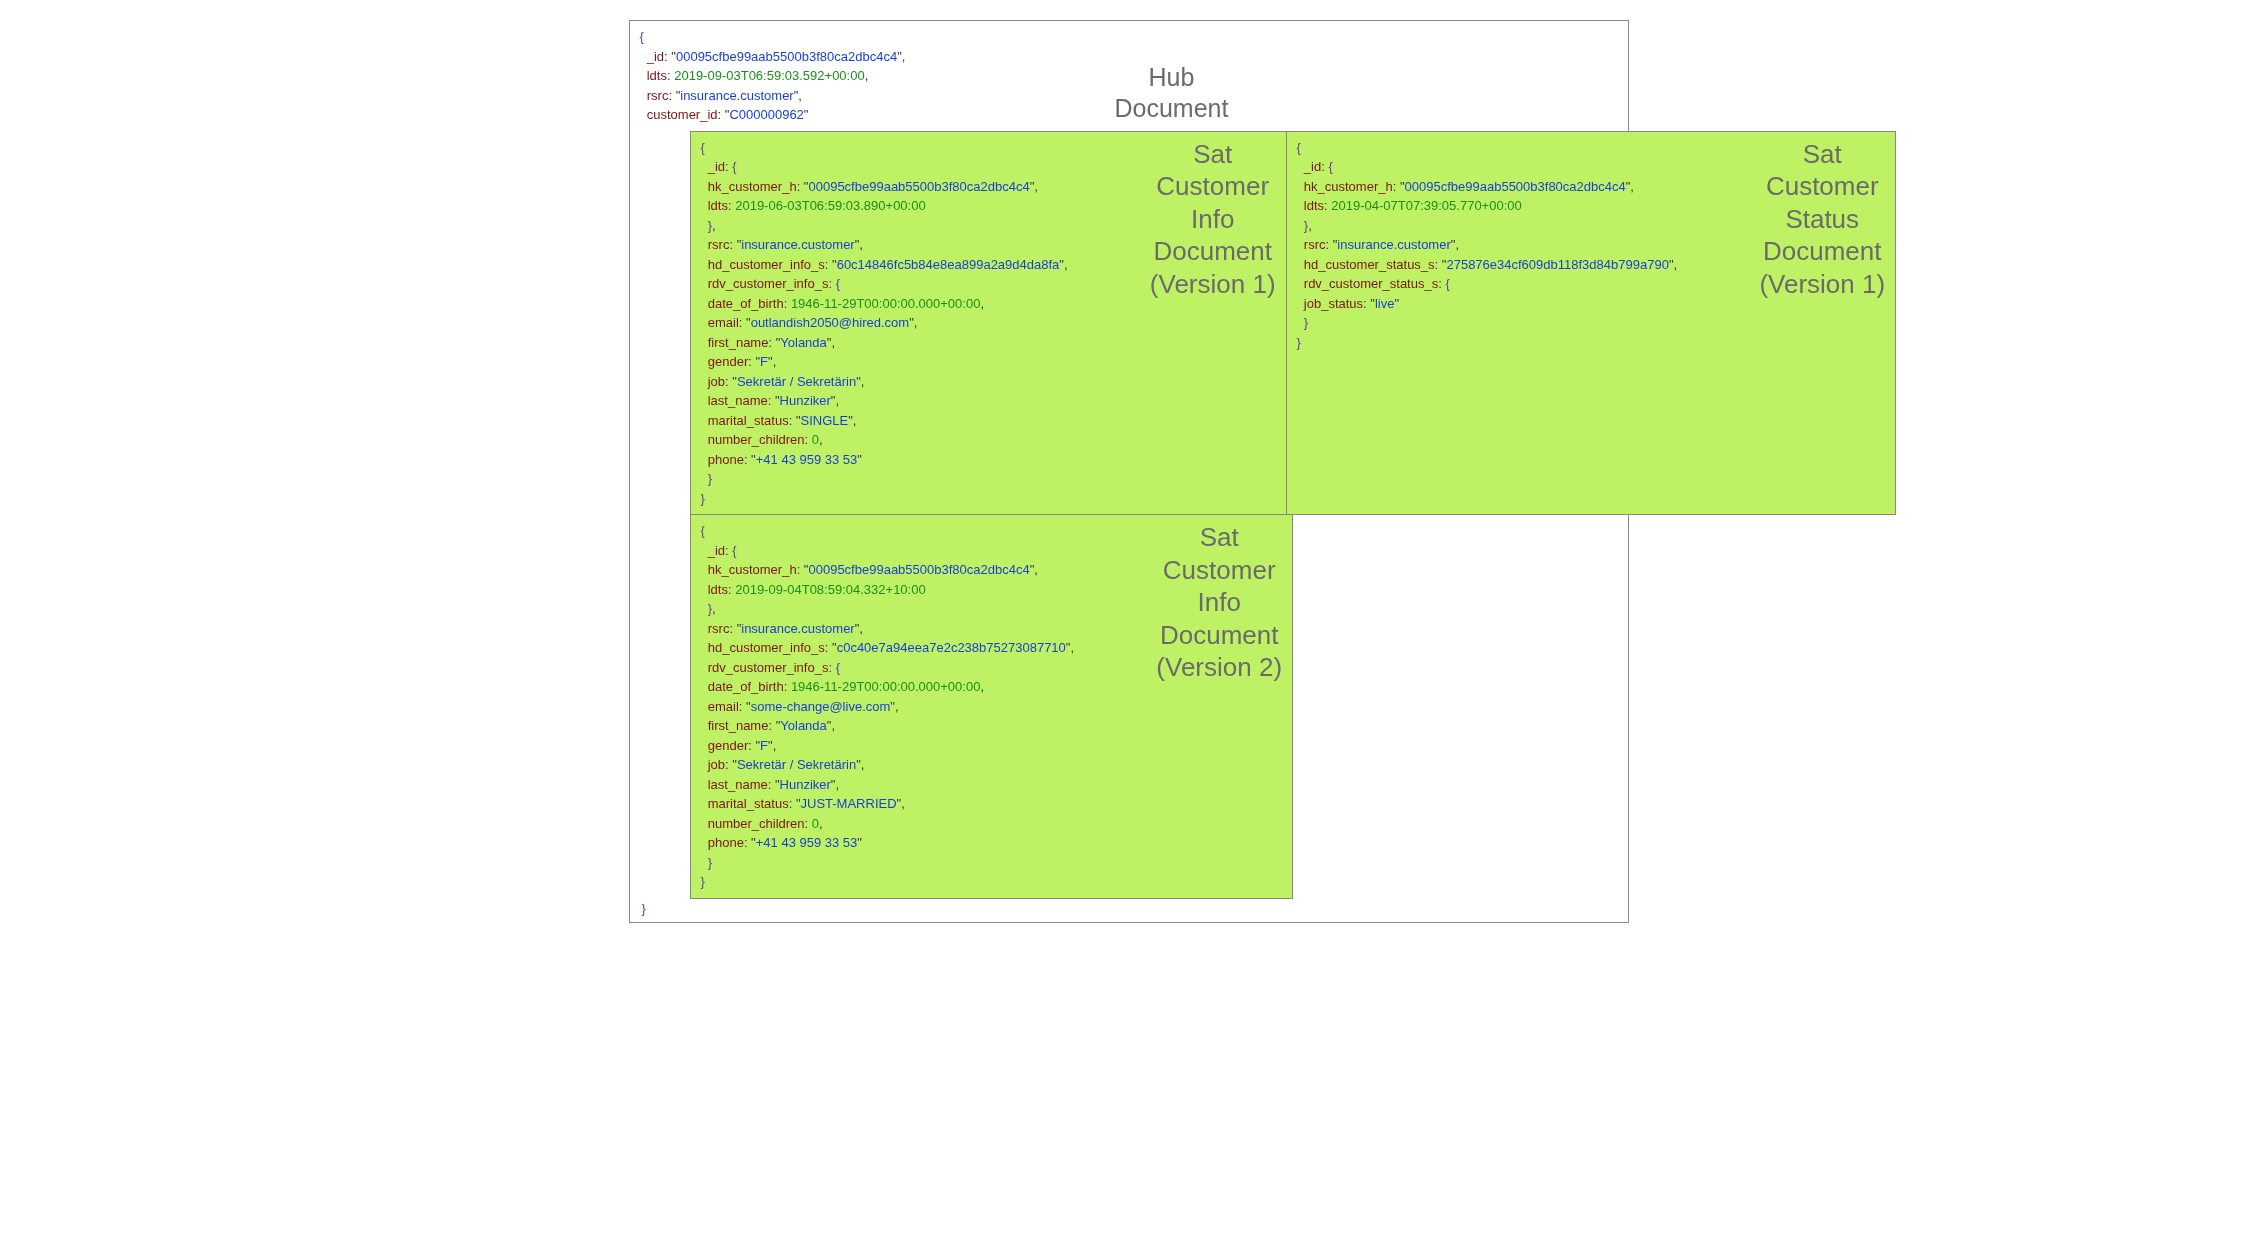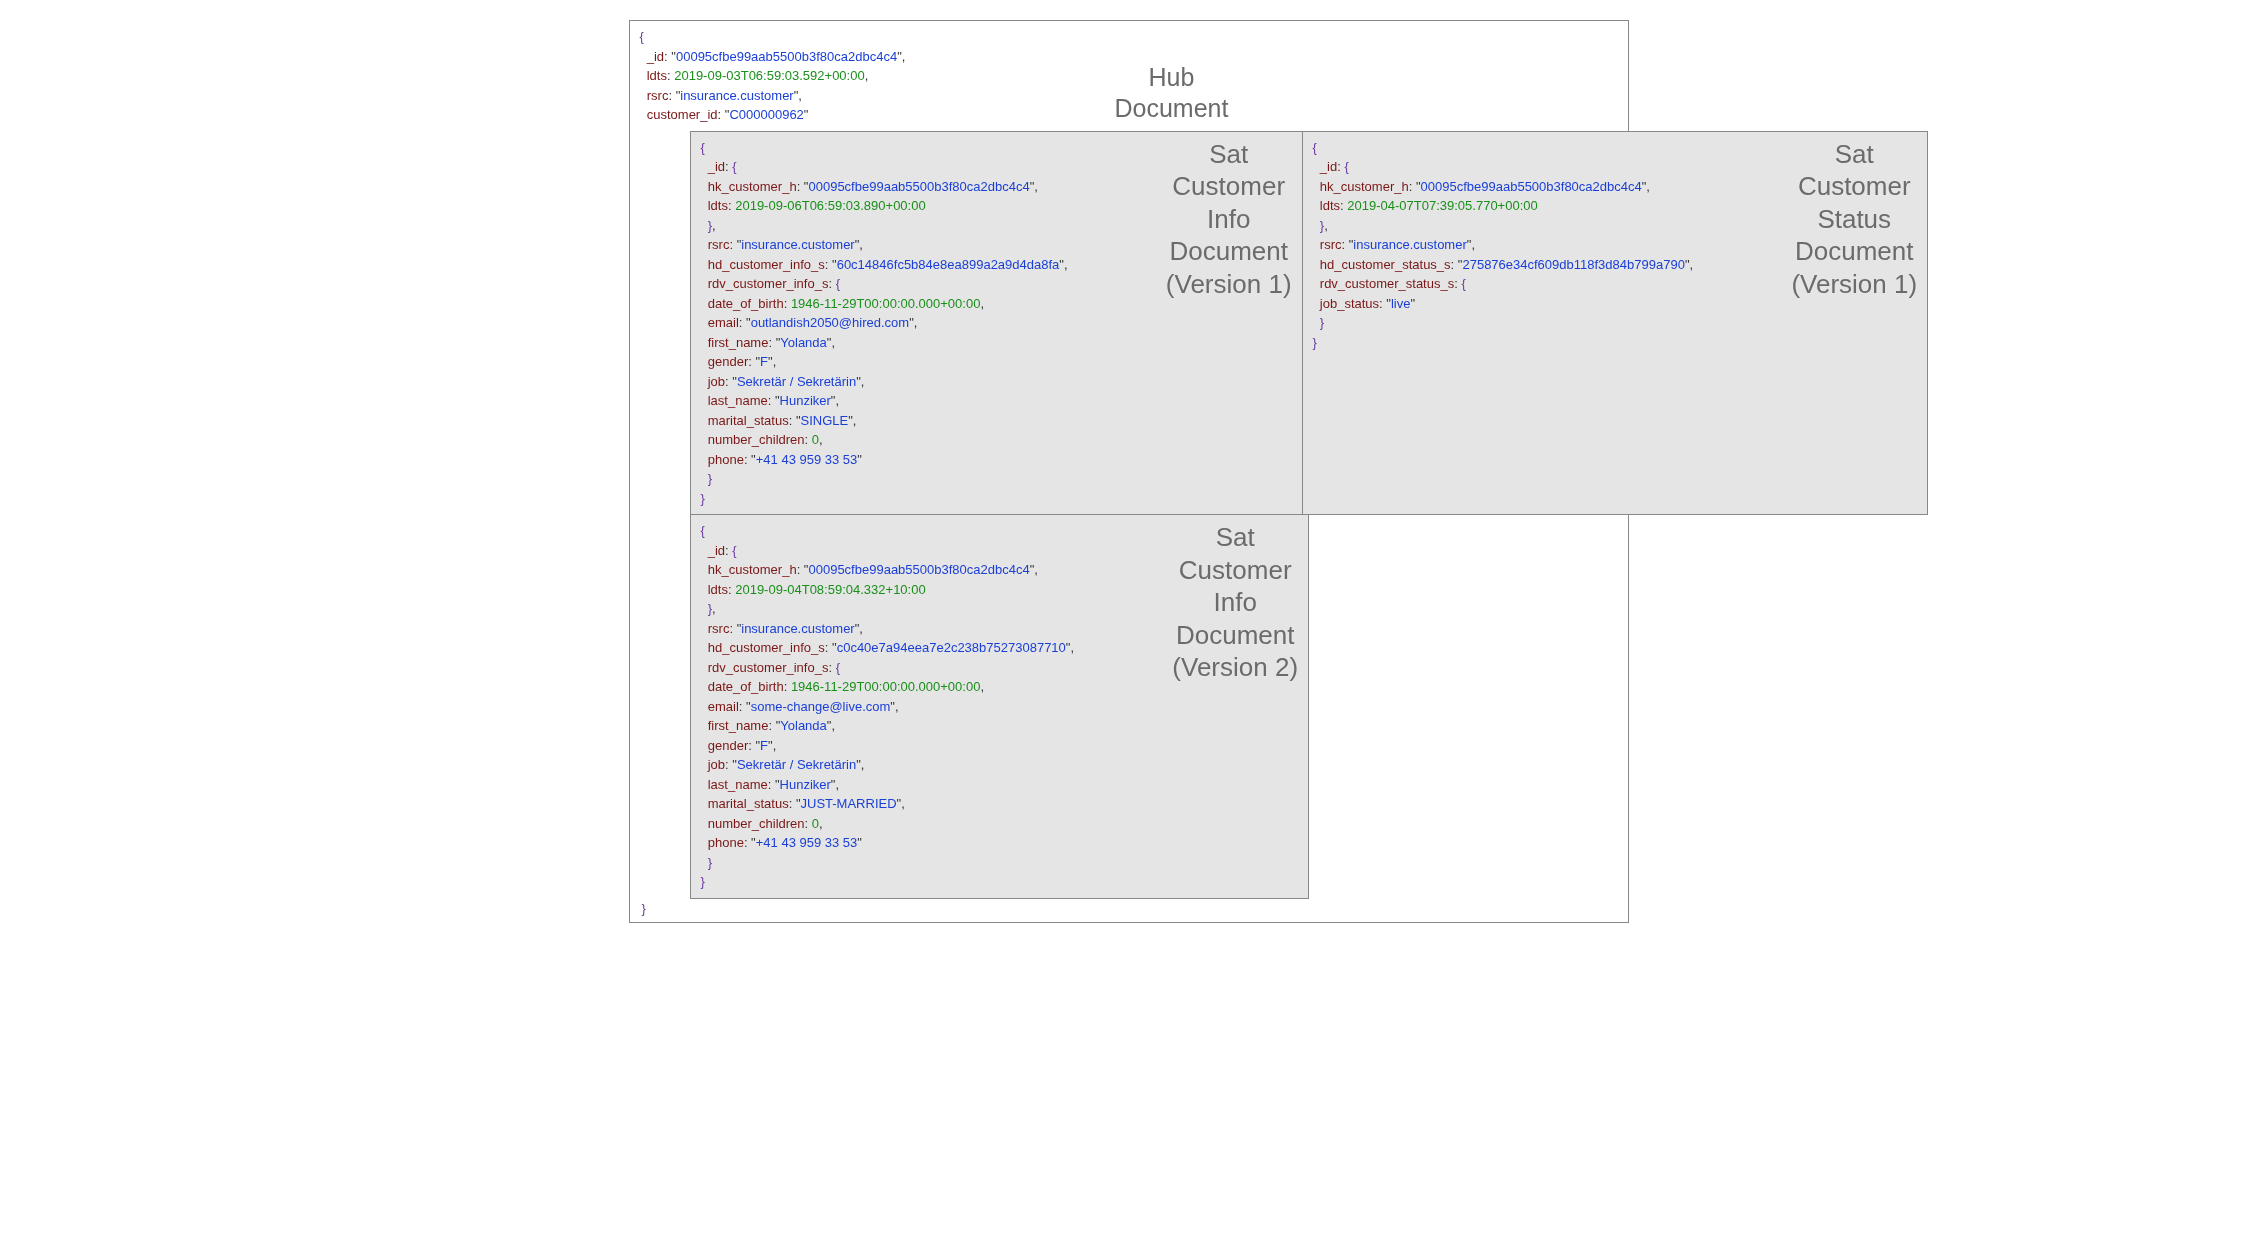--- a/index.html
+++ b/index.html
@@ -44,22 +44,22 @@
     margin-left: 50px;
     margin-top: -1px;
   }
   .sat-box {
     border: 1px solid #888;
     padding: 6px 10px;
     position: relative;
     flex: 1;
     display: flex;
     align-items: flex-start;
-    gap: 24px;
-    background: #e5e5e5;
+    gap: 8px;
+    background: #bef264;
   }
   .sat-box + .sat-box {
     margin-left: -1px;
   }
   .row + .row .sat-box {
     margin-top: 0;
   }
   .json {
     font-family: Arial, Helvetica, sans-serif;
     font-size: 13px;
@@ -103,21 +103,21 @@
         <div class="label-title" style="white-space:pre-line">Hub
 Document</div>
       </div>
     </div>
 
     <div class="row" style="margin-top:6px;">
       <div class="sat-box">
         <div class="json"><span class="k-punc">{</span>
   <span class="k-key">_id</span>: <span class="k-punc">{</span>
   <span class="k-key">hk_customer_h</span>: "<span class="k-str">00095cfbe99aab5500b3f80ca2dbc4c4</span>",
-  <span class="k-key">ldts</span>: <span class="k-date">2019-09-06T06:59:03.890+00:00</span>
+  <span class="k-key">ldts</span>: <span class="k-date">2019-06-03T06:59:03.890+00:00</span>
   <span class="k-punc">}</span>,
   <span class="k-key">rsrc</span>: "<span class="k-str">insurance.customer</span>",
   <span class="k-key">hd_customer_info_s</span>: "<span class="k-str">60c14846fc5b84e8ea899a2a9d4da8fa</span>",
   <span class="k-key">rdv_customer_info_s</span>: <span class="k-punc">{</span>
   <span class="k-key">date_of_birth</span>: <span class="k-date">1946-11-29T00:00:00.000+00:00</span>,
   <span class="k-key">email</span>: "<span class="k-str">outlandish2050@hired.com</span>",
   <span class="k-key">first_name</span>: "<span class="k-str">Yolanda</span>",
   <span class="k-key">gender</span>: "<span class="k-str">F</span>",
   <span class="k-key">job</span>: "<span class="k-str">Sekretär / Sekretärin</span>",
   <span class="k-key">last_name</span>: "<span class="k-str">Hunziker</span>",

